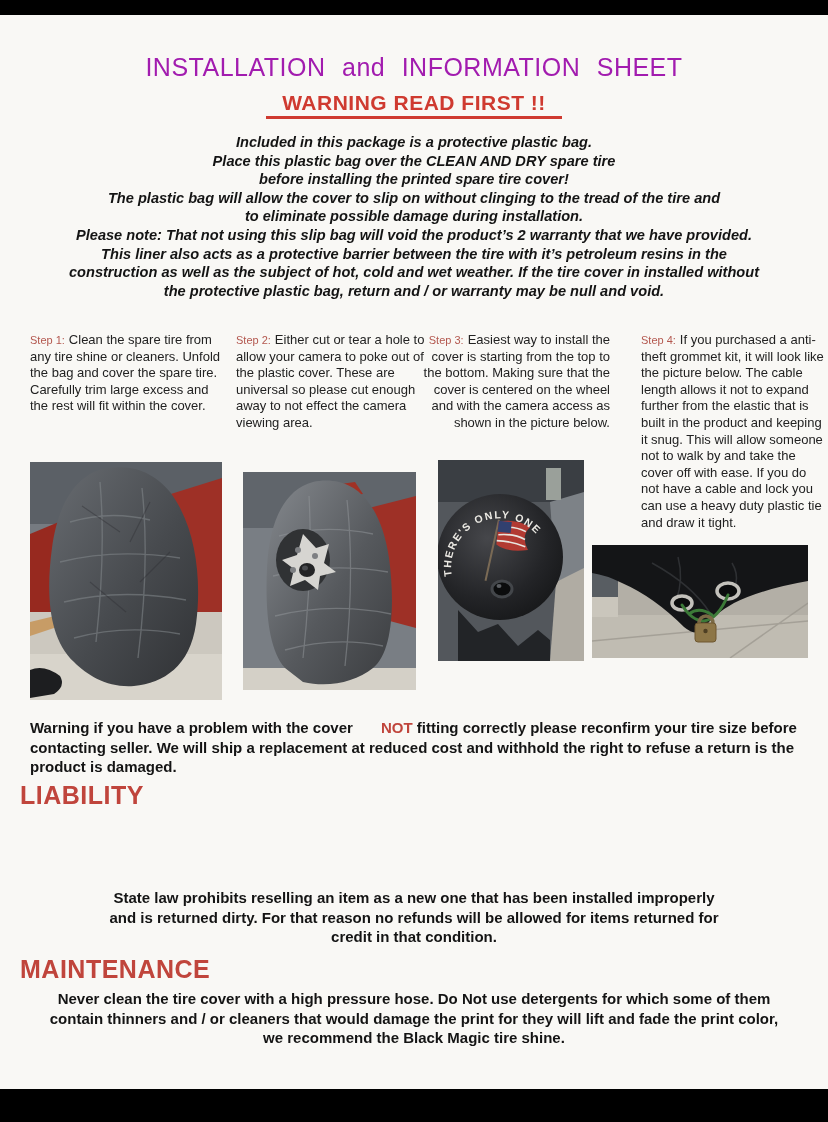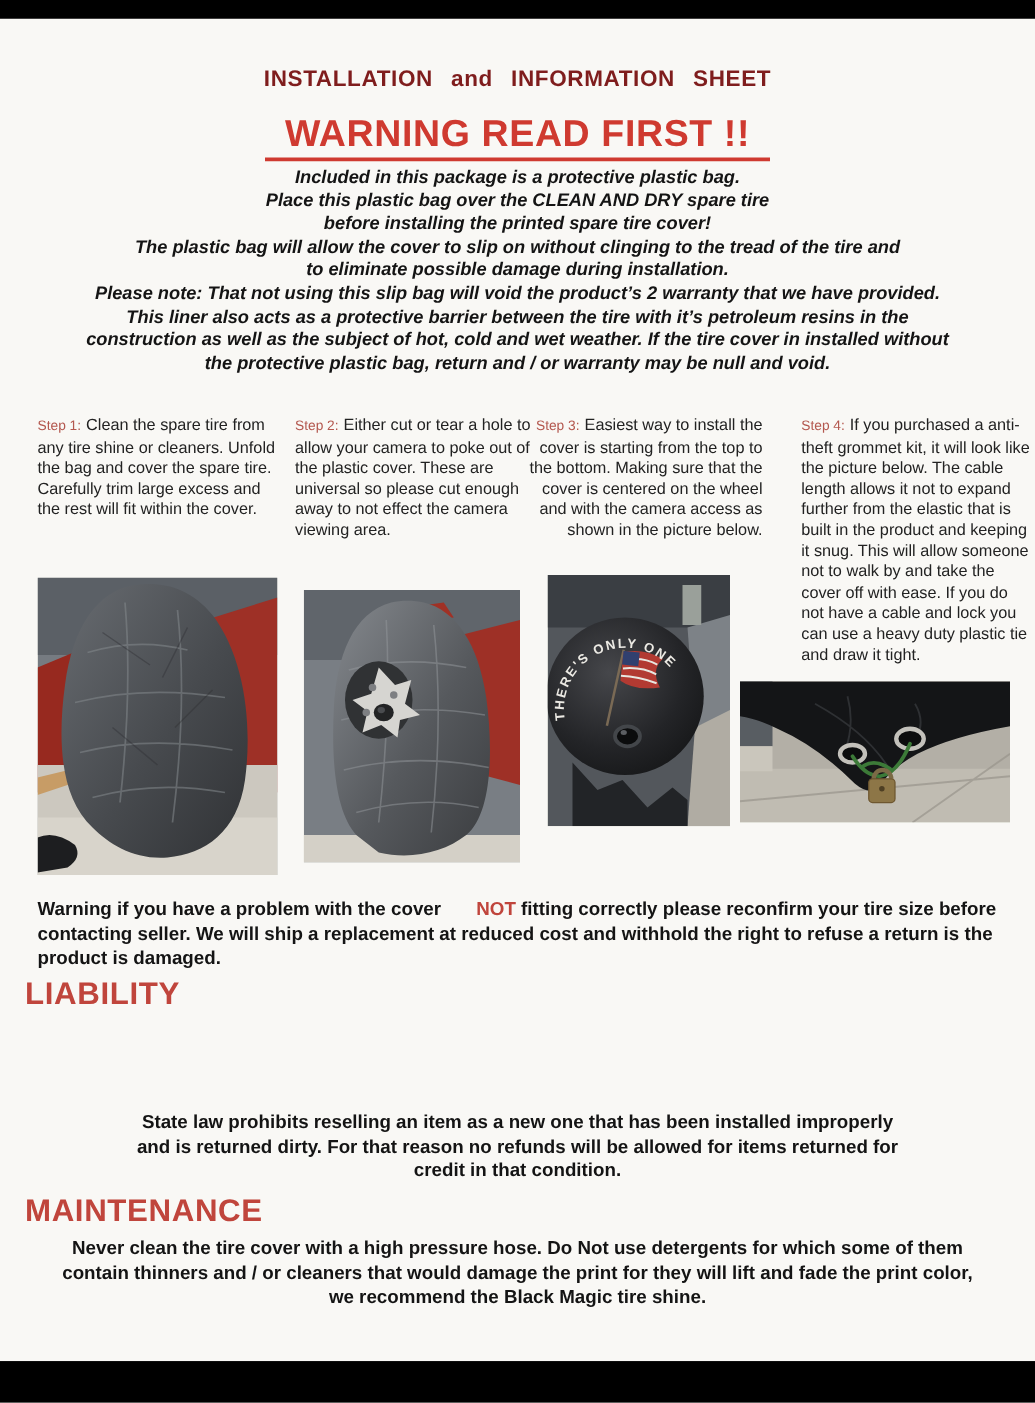--- a/index.html
+++ b/index.html
@@ -11,25 +11,25 @@
   .letterbox{position:absolute;left:0;width:828px;background:#000;}
   .letterbox.top{top:0;height:15px;}
   .letterbox.bottom{top:1089px;height:33px;}
   .sheet{
     position:absolute;left:0;top:15px;width:828px;height:1074px;
     background:#f9f8f5;color:#161616;
   }
   .abs{position:absolute;}
   .page-title{
     top:38px;left:0;width:828px;text-align:center;
-    font-size:18px;font-weight:bold;letter-spacing:.5px;word-spacing:9px;color:#7f1d1d;
+    font-size:25px;font-weight:normal;letter-spacing:.5px;word-spacing:9px;color:#a21caf;
   }
   .warn-head-wrap{top:76px;left:0;width:828px;text-align:center;}
   .warn-head{
-    display:inline-block;font-size:30px;font-weight:bold;letter-spacing:.5px;
+    display:inline-block;font-size:21px;font-weight:bold;letter-spacing:.5px;
     color:var(--warning-red,#cf3a30);
     border-bottom:3px solid var(--warning-red,#cf3a30);
     padding:0 16px 1px 16px;
   }
   .intro{
     top:118px;left:0;width:828px;text-align:center;
     font-size:14.6px;font-weight:bold;line-height:18.6px;color:#141414;font-style:italic;
   }
   .step{
     font-size:13px;line-height:16.6px;color:#222;

